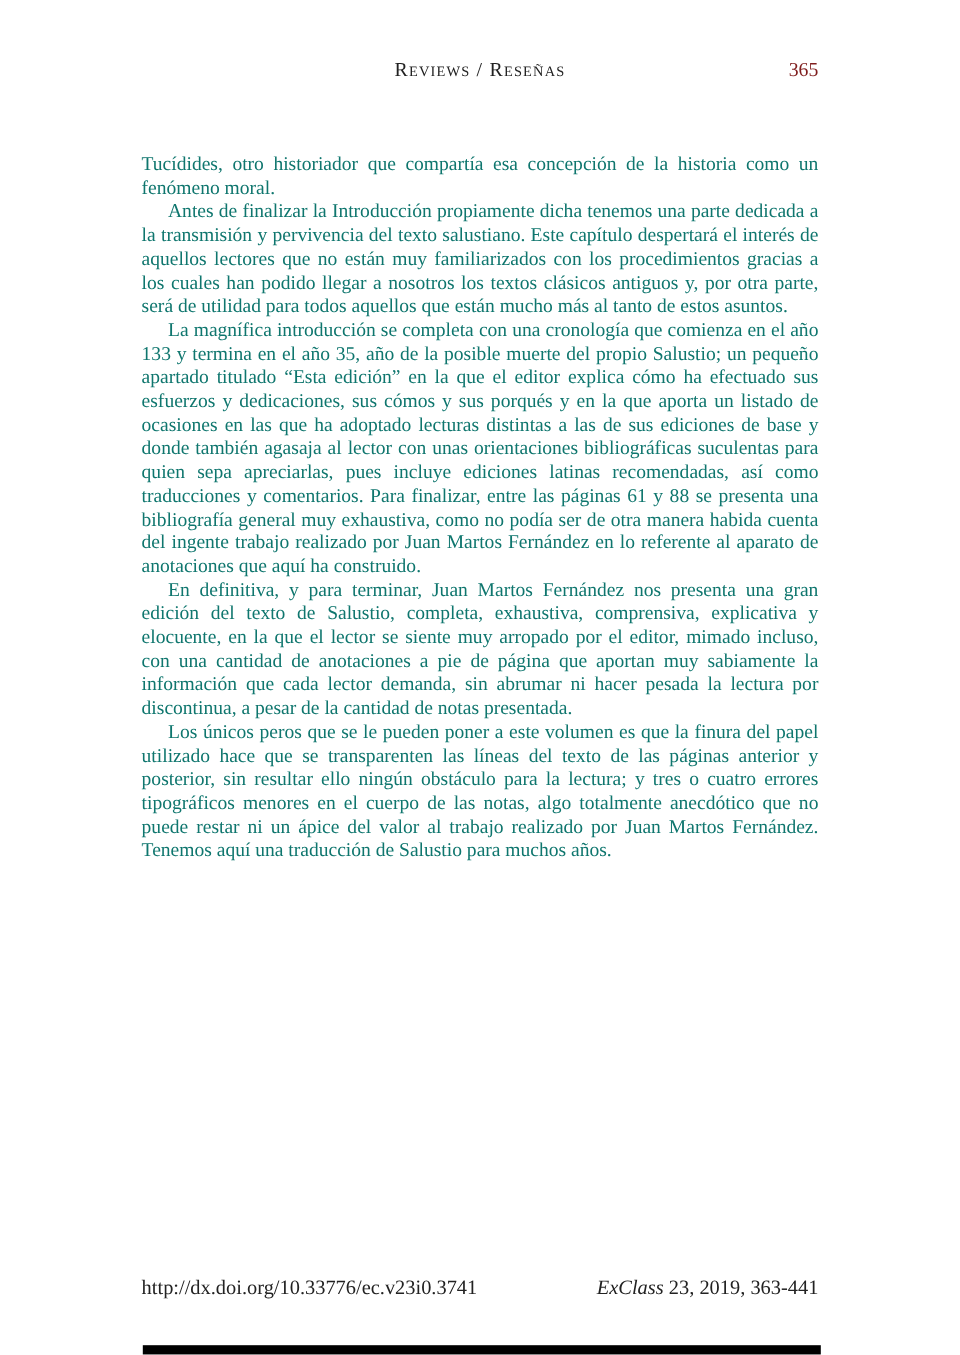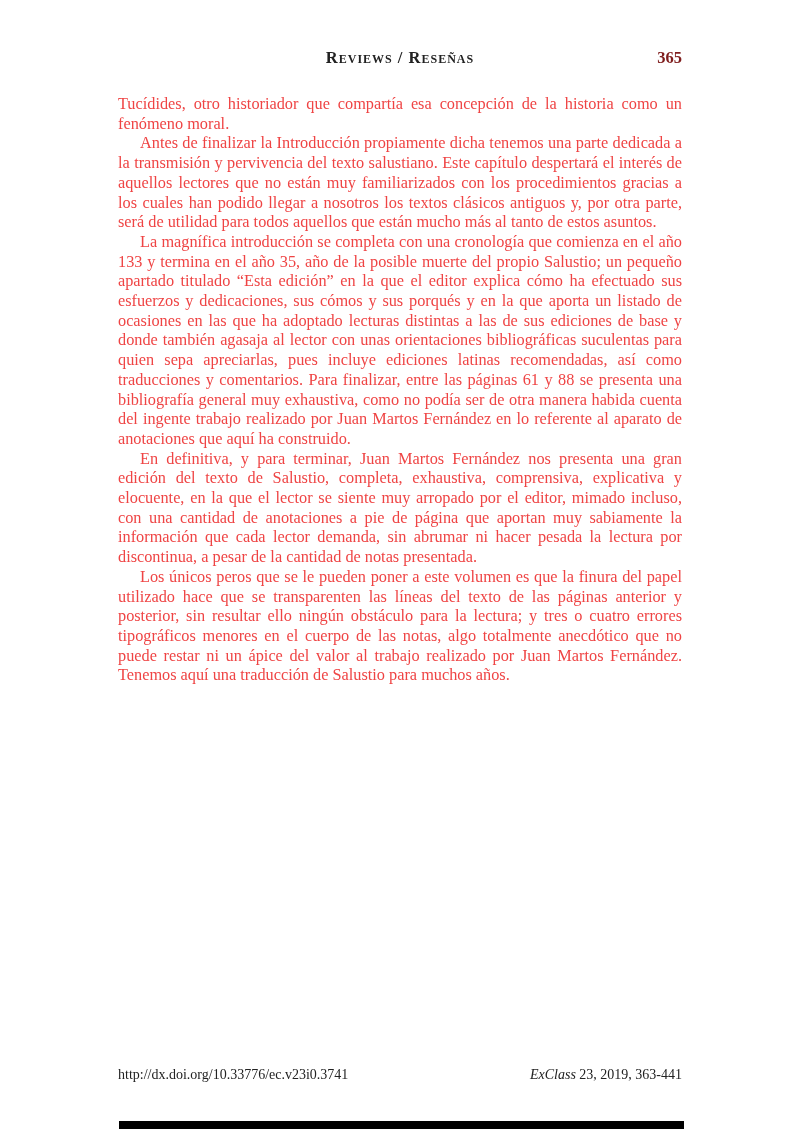--- a/index.html
+++ b/index.html
@@ -15,42 +15,41 @@
       background: #ffffff;
       padding: 48px 118px 0 118px;
       font-family: "Liberation Serif", "DejaVu Serif", serif;
       color: #1c1c1c;
       overflow: hidden;
     }
     .page-header {
       position: relative;
       text-align: center;
       height: 22px;
-      font-weight: bold;
     }
     .running-head {
       display: inline-block;
       font-variant: small-caps;
       font-size: 16.5px;
       letter-spacing: 1px;
       color: #222222;
     }
     .page-number {
       position: absolute;
       right: 0;
       top: 0;
       font-size: 16.5px;
       color: #7f1d1d;
     }
     .body-text {
-      margin-top: 24px;
+      margin-top: 57px;
       text-align: justify;
       font-size: 16.3px;
       line-height: 19.7px;
-      color: #ef4444;
+      color: #0f766e;
     }
     .body-text p {
       margin: 0;
       text-indent: 22px;
     }
     .body-text p.no-indent {
       text-indent: 0;
     }
     .signature {
       margin-top: 24px;
@@ -68,21 +67,21 @@
     .sig-email {
       font-size: 16.5px;
     }
     .page-footer {
       position: absolute;
       left: 118px;
       right: 118px;
       bottom: 46px;
       display: flex;
       justify-content: space-between;
-      font-size: 14px;
+      font-size: 17px;
       color: #222222;
     }
     .journal-name {
       font-style: italic;
       margin-left: 41px;
     }
     .scan-bar {
       position: absolute;
       left: 119px;
       right: 116px;

